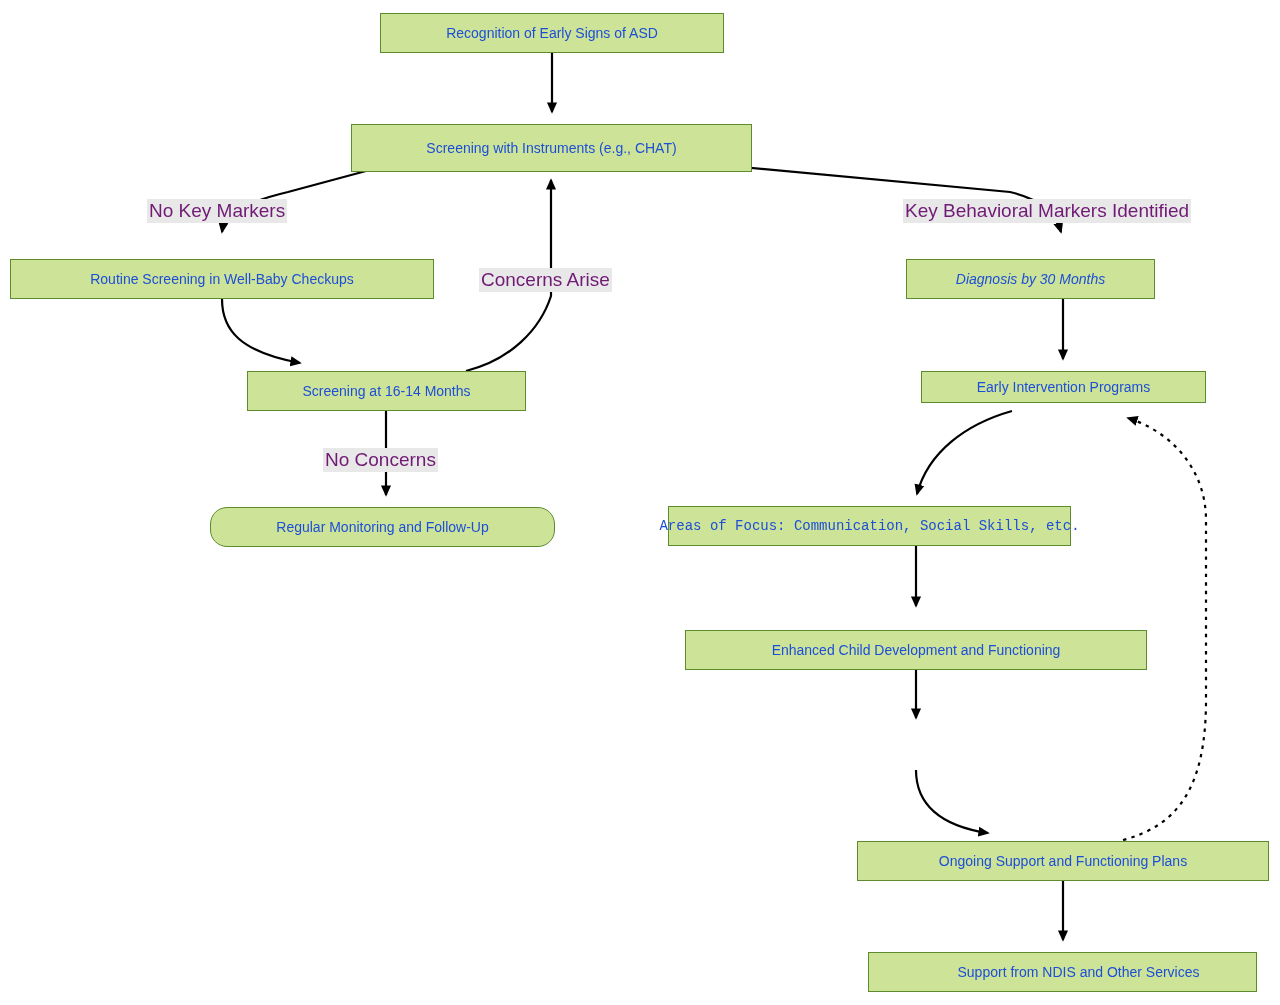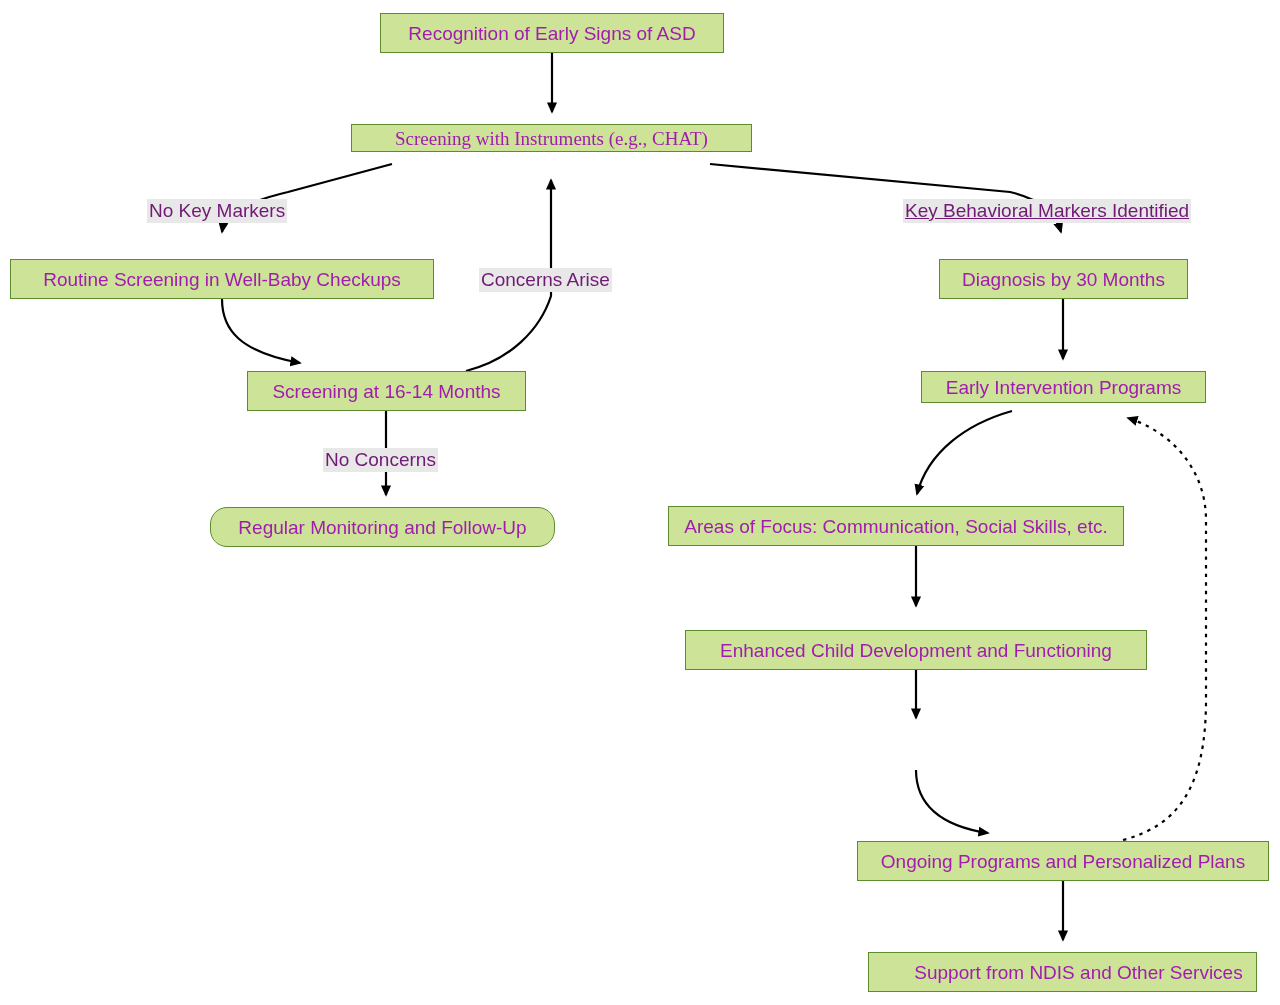--- a/index.html
+++ b/index.html
@@ -26,22 +26,22 @@
     height: 1005px;
   }
   .node {
     position: absolute;
     box-sizing: border-box;
     background: #cde498;
     border: 1px solid #5d8c2f;
     display: flex;
     align-items: center;
     justify-content: center;
-    color: #a21caf;
-    font-size: 19px;
+    color: #1d4ed8;
+    font-size: 14px;
     line-height: 1;
     white-space: nowrap;
     z-index: 3;
   }
   .edge-label {
     position: absolute;
     background: #e8e8e8;
     color: #701a75;
     font-size: 19px;
     line-height: 1.15;
@@ -89,62 +89,62 @@
       <path d="M 1063,881 L 1063,940" marker-end="url(#arrow)"></path>
 
       <path stroke-dasharray="3.4,5.2" stroke-linecap="butt" d="M 1123,840 C 1176,826 1206,790 1206,700 L 1206,520 C 1206,470 1172,432 1128,418" marker-end="url(#arrow)"></path>
     </g>
   </svg>
 
   <div class="node" style="left:380px; top:13px; width:344px; height:40px;">
     <span>Recognition of Early Signs of ASD</span>
   </div>
 
-  <div class="node" style="left:351px; top:124px; width:401px; height:28px;font-family:Liberation Serif, serif;">
+  <div class="node" style="left:351px; top:124px; width:401px; height:48px;">
     <span>Screening with Instruments (e.g., CHAT)</span>
   </div>
 
   <div class="node" style="left:10px; top:259px; width:424px; height:40px;">
     <span>Routine Screening in Well-Baby Checkups</span>
   </div>
 
   <div class="node" style="left:247px; top:371px; width:279px; height:40px;">
     <span>Screening at 16-14 Months</span>
   </div>
 
   <div class="node" style="left:210px; top:507px; width:345px; height:40px;border-radius:17px;">
     <span>Regular Monitoring and Follow-Up</span>
   </div>
 
-  <div class="node" style="left:939px; top:259px; width:249px; height:40px;">
+  <div class="node" style="left:906px; top:259px; width:249px; height:40px;font-style:italic;">
     <span>Diagnosis by 30 Months</span>
   </div>
 
   <div class="node" style="left:921px; top:371px; width:285px; height:32px;">
     <span>Early Intervention Programs</span>
   </div>
 
-  <div class="node" style="left:668px; top:506px; width:456px; height:40px;">
+  <div class="node" style="left:668px; top:506px; width:403px; height:40px;font-family:Liberation Mono, monospace;">
     <span>Areas of Focus: Communication, Social Skills, etc.</span>
   </div>
 
   <div class="node" style="left:685px; top:618px; width:462px; height:40px;margin-top:12px;">
     <span>Enhanced Child Development and Functioning</span>
   </div>
 
 
   <div class="node" style="left:857px; top:841px; width:412px; height:40px;">
-    <span>Ongoing Programs and Personalized Plans</span>
+    <span>Ongoing Support and Functioning Plans</span>
   </div>
 
   <div class="node" style="left:868px; top:952px; width:389px; height:40px;padding-left:32px;">
     <span>Support from NDIS and Other Services</span>
   </div>
 
   <div class="edge-label" style="left:147px; top:199px;">No Key Markers</div>
 
-  <div class="edge-label" style="left:903px; top:199px;text-decoration:underline;">Key Behavioral Markers Identified</div>
+  <div class="edge-label" style="left:903px; top:199px;">Key Behavioral Markers Identified</div>
 
   <div class="edge-label" style="left:479px; top:268px;">Concerns Arise</div>
 
   <div class="edge-label" style="left:323px; top:448px;">No Concerns</div>
 
 </div>
 
 </body></html>

